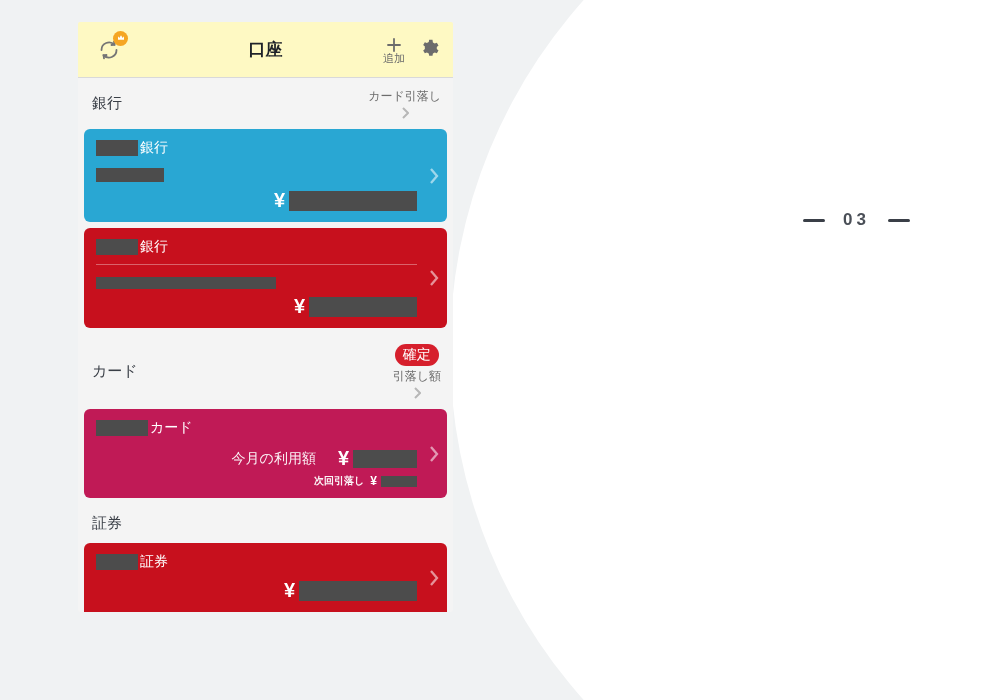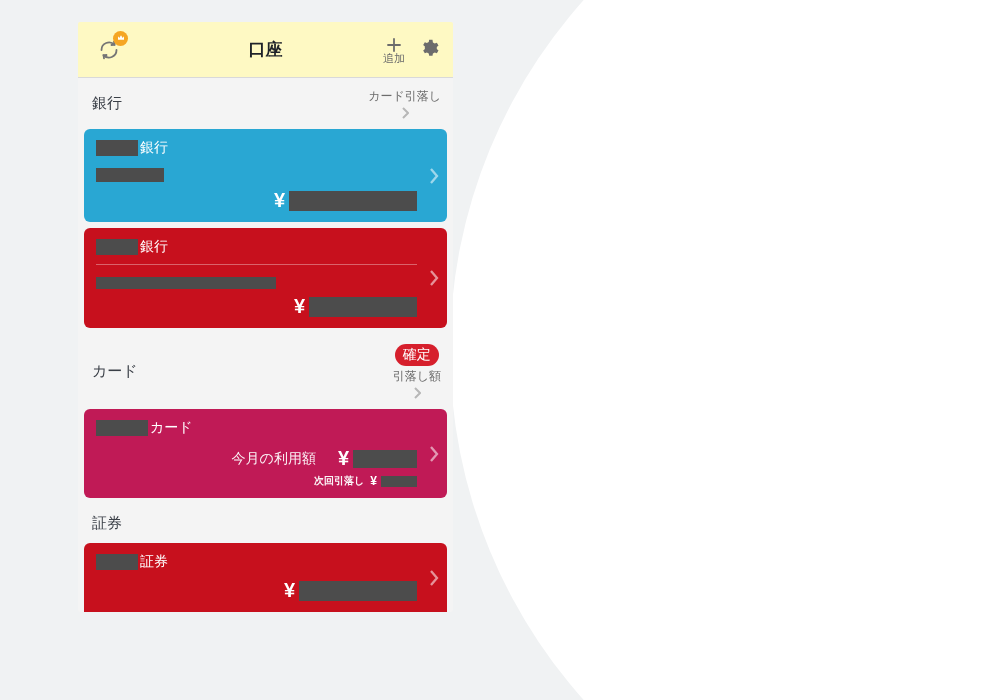--- a/index.html
+++ b/index.html
@@ -297,13 +297,18 @@
       <span class="mask" style="width:118px;height:20px"></span>
     </div>
     <svg class="chev" width="10" height="18" viewBox="0 0 10 18" fill="none" stroke="#fff" stroke-width="2.3">
         <polyline points="2 2 8 9 2 16"></polyline>
       </svg>
   </div>
 
 </div>
 
 <div class="hero">
+  <div class="hero-num">
+    <span class="hero-dash"></span>
+    <span class="hero-num-text">03</span>
+    <span class="hero-dash"></span>
+  </div>
 </div>
 
 </body></html>

